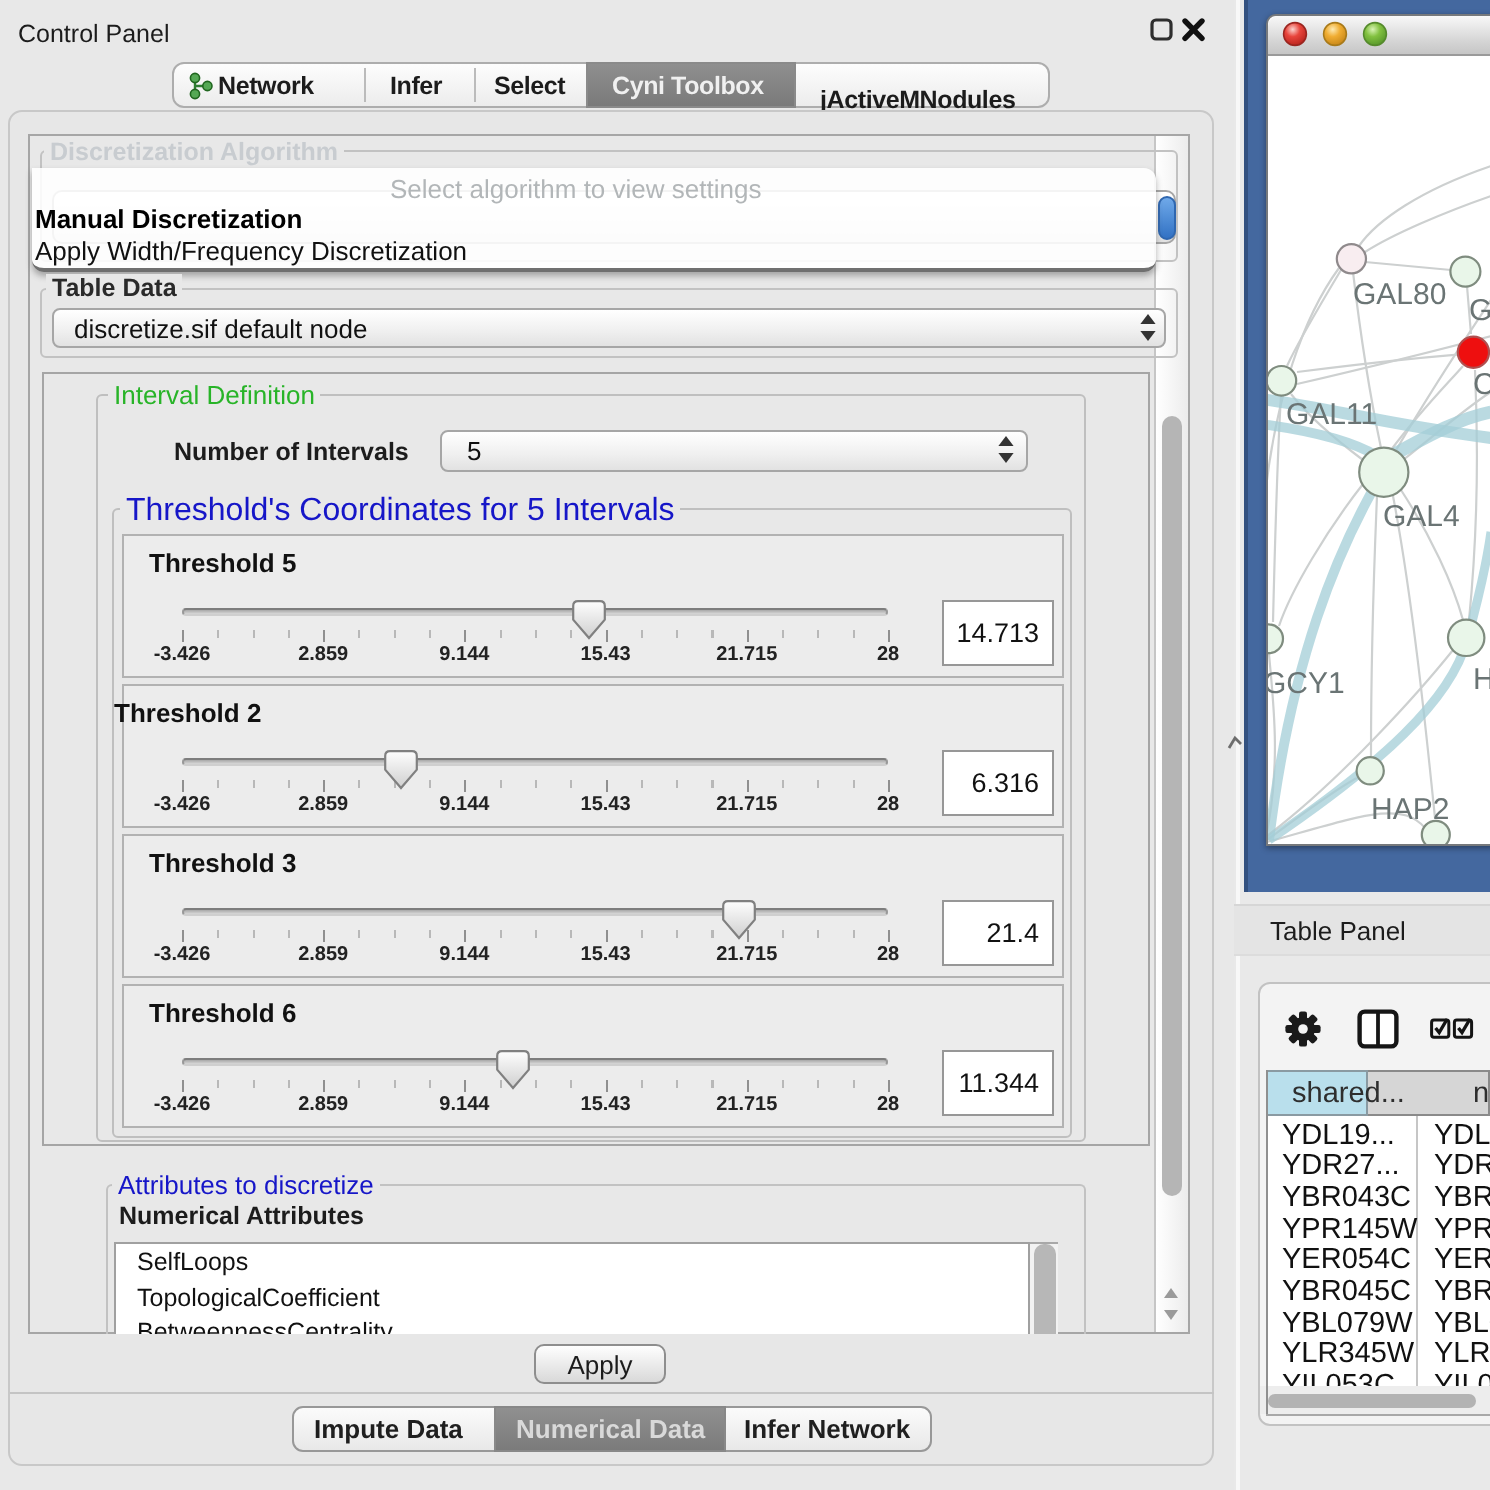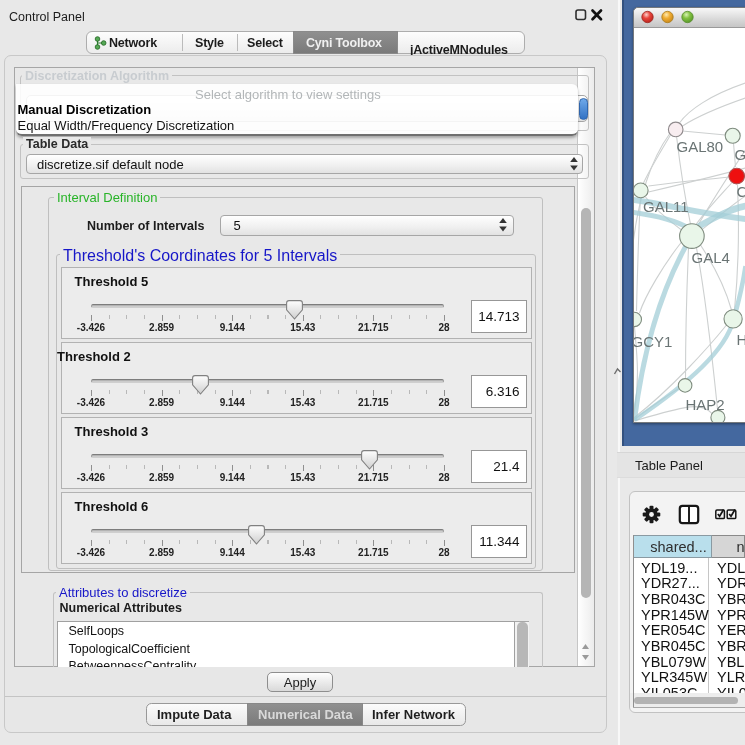--- a/index.html
+++ b/index.html
@@ -30,21 +30,21 @@
 <div class="abs" style="left:293px;top:31px;width:105px;height:23px;background:linear-gradient(#8f8f8f,#7a7a7a);border:1px solid #8a8a8a"></div>
 <div class="abs" style="left:182px;top:34px;width:1px;height:17px;background:#bbb"></div>
 <div class="abs" style="left:237px;top:34px;width:1px;height:17px;background:#bbb"></div>
 <svg class="abs" style="left:94px;top:36px" width="13" height="14">
  <path d="M3.5 3.5 V11 M3.5 7 H9.5" stroke="#2e7d32" stroke-width="1.2" fill="none"></path>
  <circle cx="3.5" cy="3" r="2.3" fill="#55a855" stroke="#20661f" stroke-width="0.8"></circle>
  <circle cx="3.5" cy="11" r="2.3" fill="#55a855" stroke="#20661f" stroke-width="0.8"></circle>
  <circle cx="9.7" cy="7" r="2.3" fill="#55a855" stroke="#20661f" stroke-width="0.8"></circle>
 </svg>
 <div class="abs" style="left:109px;top:36px;font-size:12.5px;font-weight:bold;letter-spacing:-0.2px">Network</div>
-<div class="abs" style="left:195px;top:36px;font-size:12.5px;font-weight:bold;letter-spacing:-0.2px">Style</div>
+<div class="abs" style="left:195px;top:36px;font-size:12.5px;font-weight:bold;letter-spacing:-0.2px">Infer</div>
 <div class="abs" style="left:247px;top:36px;font-size:12.5px;font-weight:bold;letter-spacing:-0.2px">Select</div>
 <div class="abs" style="left:306px;top:36px;font-size:12.5px;font-weight:bold;letter-spacing:-0.2px;color:#f0f0f0">Cyni Toolbox</div>
 <div class="abs" style="left:410px;top:43px;font-size:12.5px;font-weight:bold;letter-spacing:-0.2px">jActiveMNodules</div>
 
 <div class="abs" style="left:3.5px;top:55px;width:603.5px;height:678px;border:1px solid #c8c8c8;border-radius:7px;background:#e7e7e7"></div>
 
 <div class="abs" style="left:14px;top:67px;width:581px;height:600px;border:1px solid #a6a6a6;background:#e8e8e8"></div>
 
 <div class="abs" style="left:577px;top:68px;width:17px;height:598px;background:linear-gradient(to right,#ffffff,#ececec);border-left:1px solid #c6c6c6"></div>
 <div class="abs" style="left:580.5px;top:208px;width:10.5px;height:390px;border-radius:6px;background:#b5b5b5"></div>
@@ -55,21 +55,21 @@
 
 <div class="grp" style="left:20px;top:75px;width:569px;height:56px"></div>
 <div class="gt" style="left:22px;top:68.5px;font-weight:bold;color:#c8ccd0">Discretization Algorithm</div>
 
 <div class="combo" style="left:26px;top:95px;width:562px;height:27px;border-radius:5px"></div>
 <div class="abs" style="left:578.5px;top:98px;width:9px;height:21.5px;border-radius:4.5px;background:linear-gradient(#6fa9e9,#3272c4);border:1px solid #2f67b0"></div>
 
 <div class="abs" style="left:15.5px;top:84px;width:562.5px;height:52px;background:rgba(255,255,255,0.88);border-radius:0 6px 6px 6px;border-bottom:2px solid #6f6f6f;box-shadow:0 2px 3px rgba(80,80,80,0.45)"></div>
 <div class="abs" style="left:195px;top:87px;font-size:13px;color:#b2b6b8">Select algorithm to view settings</div>
 <div class="abs" style="left:17.5px;top:102px;font-size:13px;font-weight:bold;color:#000">Manual Discretization</div>
-<div class="abs" style="left:17.5px;top:117.8px;font-size:13px;color:#111">Equal Width/Frequency Discretization</div>
+<div class="abs" style="left:17.5px;top:117.8px;font-size:13px;color:#111">Apply Width/Frequency Discretization</div>
 
 <div class="grp" style="left:20px;top:143.5px;width:569px;height:35.5px"></div>
 <div class="gt" style="left:23px;top:137px;font-weight:bold;color:#2a2a2a">Table Data</div>
 <div class="combo" style="left:26px;top:153.5px;width:557px;height:20.5px;line-height:19px;padding-left:10px">discretize.sif default node</div>
 <svg class="abs" style="left:569px;top:157px" width="10" height="14">
  <path d="M5 0 L8.8 5 L1.2 5 Z" fill="#333"></path>
     <path d="M1.2 8.5 L8.8 8.5 L5 13.5 Z" fill="#333"></path>
 </svg>
 
 <div class="abs" style="left:21px;top:185.5px;width:554px;height:387.5px;border:1px solid #a5a5a5"></div>
@@ -291,21 +291,21 @@
  <line x1="55" y1="5.8" x2="55" y2="23.2" stroke="#161616" stroke-width="1.9"></line>
  <g fill="none" stroke="#141414">
   <rect x="81.8" y="10" width="8.6" height="8.6" rx="1.2" stroke-width="1.5"></rect>
   <path d="M83.8 14 L85.6 16.3 L89.6 9.5" stroke-width="1.7"></path>
   <rect x="93.2" y="10" width="8.6" height="8.6" rx="1.2" stroke-width="1.5"></rect>
   <path d="M95.2 14 L97 16.3 L101 9.5" stroke-width="1.7"></path>
  </g>
 </svg>
 
 <div class="abs" style="left:633px;top:535px;width:112px;height:23px;background:#d6d6d6;border:1px solid #8a8a8a;overflow:hidden"></div>
-<div class="abs" style="left:633px;top:535px;width:79px;height:23px;background:#b9dfec;border:1px solid #8a9aa2;font-size:14.5px;color:#2e2e2e;text-align:center;line-height:22px;text-indent:12px">shared...</div>
+<div class="abs" style="left:633px;top:535px;width:51px;height:23px;background:#b9dfec;border:1px solid #8a9aa2;font-size:14.5px;color:#2e2e2e;text-align:center;line-height:22px;text-indent:12px">shared...</div>
 <div class="abs" style="left:736.5px;top:539px;font-size:14.5px;color:#2e2e2e">na</div>
 <div class="abs" style="left:633px;top:558px;width:116px;height:135px;background:#fff;overflow:hidden;font-size:14.5px;color:#111;line-height:15.7px">
  <div class="abs" style="left:74.5px;top:0;width:1px;height:135px;background:#c6c6c6"></div>
  <div class="abs" style="left:8px;top:2.5px">YDL19...<br>YDR27...<br>YBR043C<br>YPR145W<br>YER054C<br>YBR045C<br>YBL079W<br>YLR345W<br>YIL053C</div>
  <div class="abs" style="left:84px;top:2.5px">YDL194W<br>YDR277C<br>YBR043C<br>YPR145W<br>YER054C<br>YBR045C<br>YBL079W<br>YLR345W<br>YIL053C</div>
 </div>
 <div class="abs" style="left:630px;top:693px;width:115px;height:13.5px;background:#ededed"></div>
 <div class="abs" style="left:634px;top:697.3px;width:104px;height:6.6px;border-radius:3.5px;background:#b3b3b3"></div>
 <div class="abs" style="left:632.5px;top:535px;width:1px;height:172px;background:#8f8f8f"></div>
 <div class="abs" style="left:632.5px;top:706.5px;width:113px;height:1px;background:#a8a8a8"></div>

